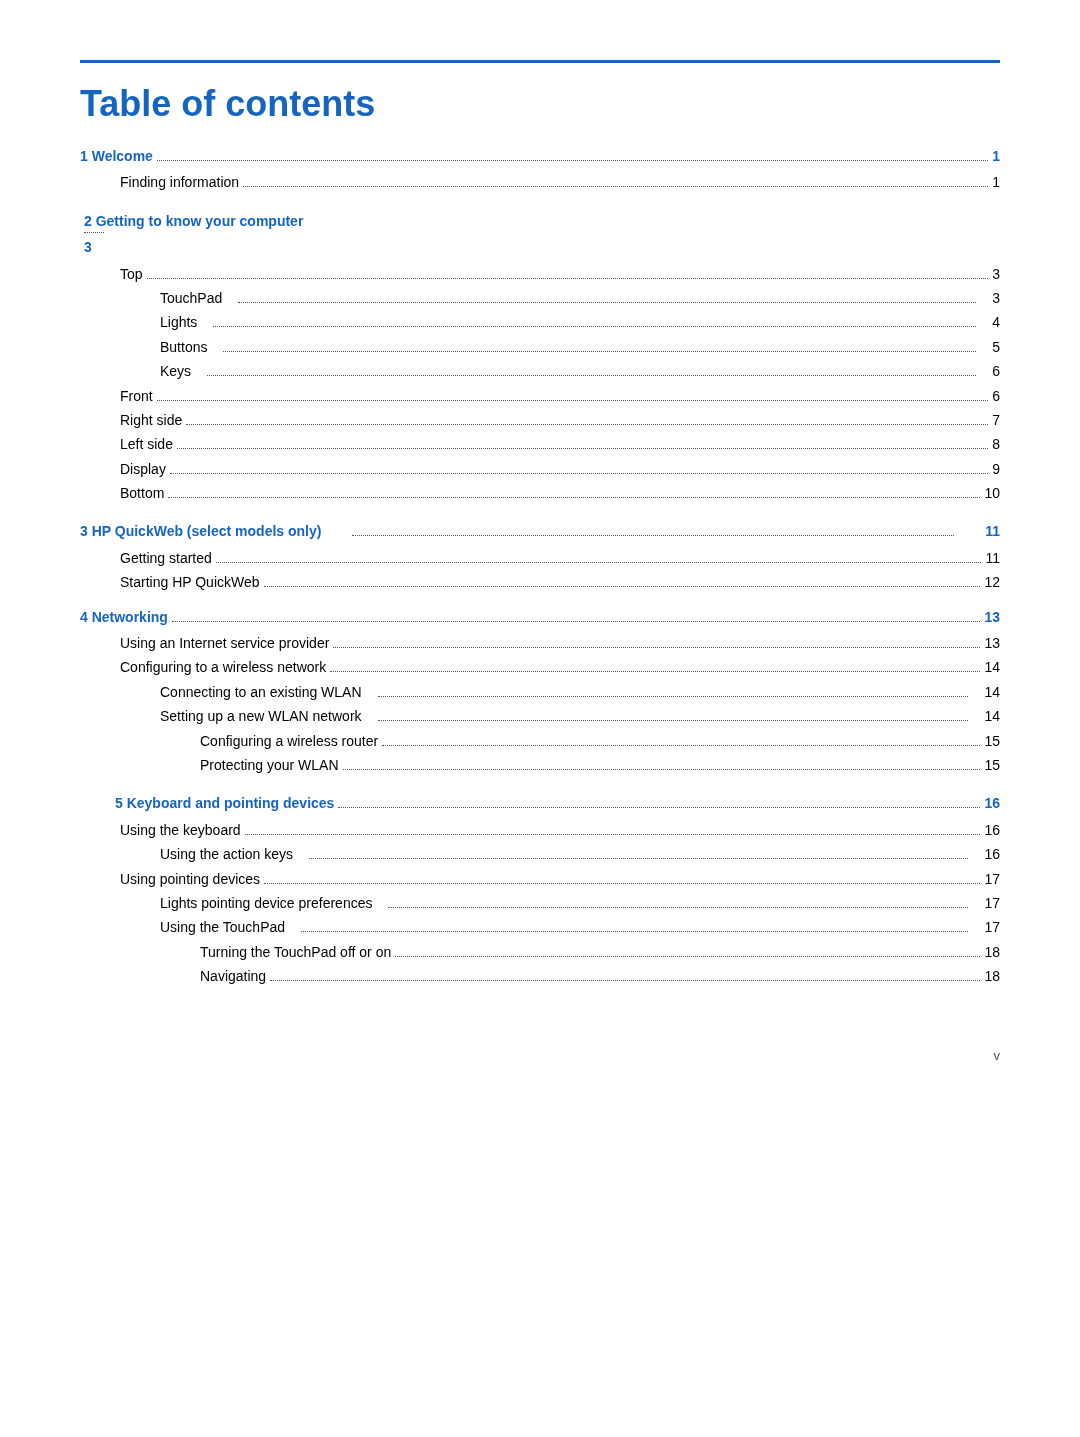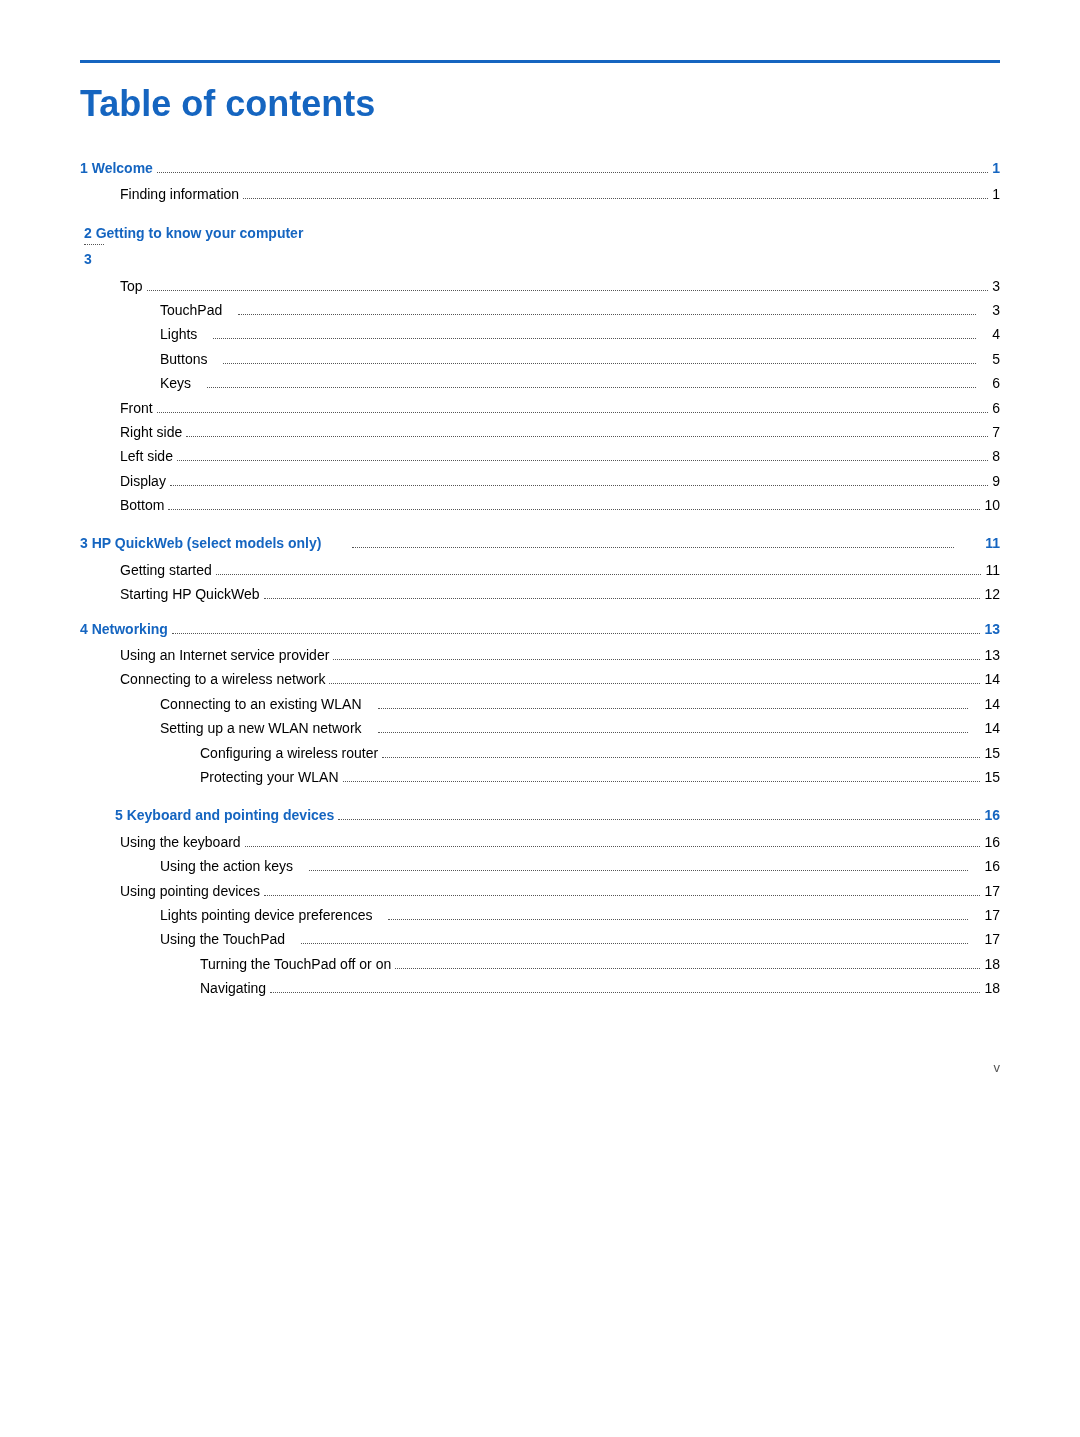--- a/index.html
+++ b/index.html
@@ -18,21 +18,21 @@
 
     .top-border {
       border-top: 3px solid #1565c0;
       margin-bottom: 20px;
     }
 
     .page-title {
       font-size: 36px;
       font-weight: bold;
       color: #1565c0;
-      margin-bottom: 32px;
+      margin-bottom: 20px;
     }
 
     .toc-container {
       width: 100%;
     }
 
     .toc-entry {
       display: flex;
       align-items: baseline;
       margin-bottom: 2px;
@@ -176,21 +176,21 @@
       <span class="entry-text" style="font-weight: bold; color: rgb(21, 101, 192);">4  Networking</span>
       <span class="dots"></span>
       <span class="page-num" style="font-weight: bold; color: rgb(21, 101, 192);">13</span>
     </div>
     <div class="toc-entry level-2">
       <span class="entry-text">Using an Internet service provider</span>
       <span class="dots"></span>
       <span class="page-num">13</span>
     </div>
     <div class="toc-entry level-2">
-      <span class="entry-text">Connecting to a wireless network</span>
+      <span class="entry-text">Configuring to a wireless network</span>
       <span class="dots"></span>
       <span class="page-num">14</span>
     </div>
     <div class="toc-entry level-3">
       <span class="entry-text">Connecting to an existing WLAN</span>
       <span class="dots"></span>
       <span class="page-num">14</span>
     </div>
     <div class="toc-entry level-3">
       <span class="entry-text">Setting up a new WLAN network</span>

